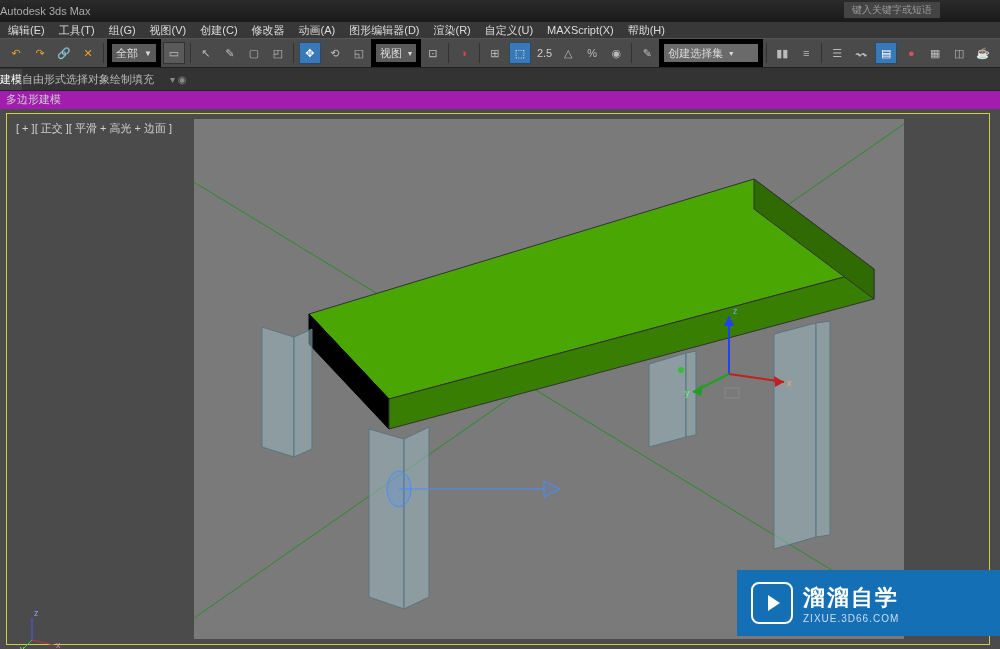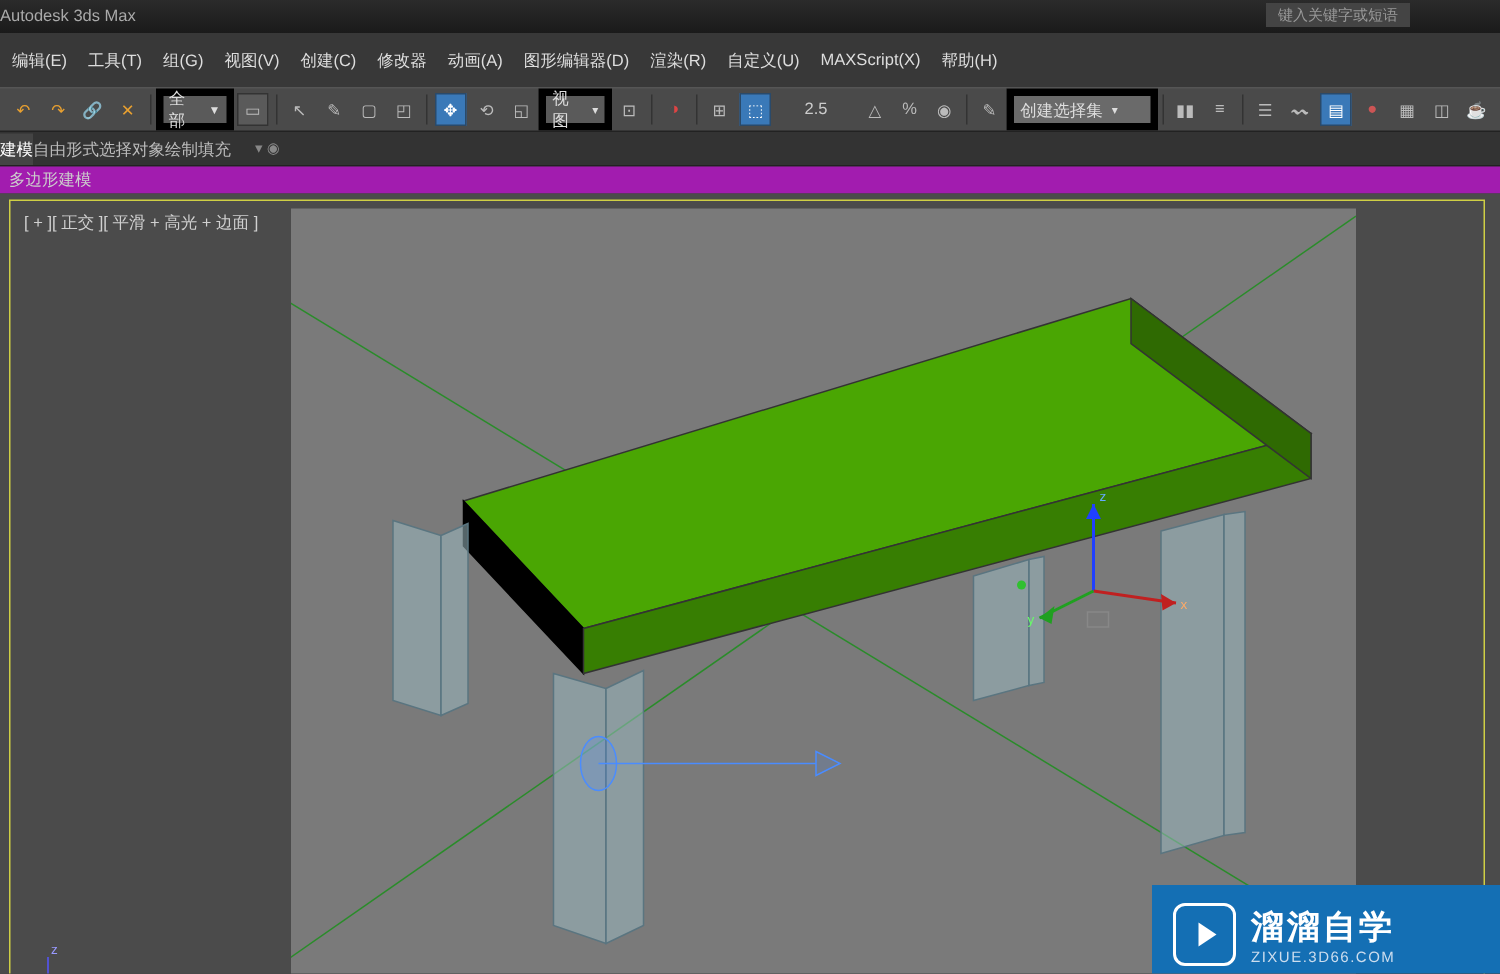--- a/index.html
+++ b/index.html
@@ -1,43 +1,43 @@
 <!DOCTYPE html>
 <html><head>
 <meta charset="utf-8">
 <style>
   html,body{margin:0;padding:0;width:1000px;height:649px;background:#383838;font-family:"Microsoft YaHei",Arial,sans-serif;font-size:11px;color:#ccc;overflow:hidden}
   .titlebar{height:22px;background:linear-gradient(#2b2b2b,#1a1a1a);display:flex;align-items:center;justify-content:flex-start;color:#aaa;font-size:11px;position:relative}
   .titlebar .right-tag{position:absolute;right:60px;top:2px;background:#444;color:#999;padding:1px 8px;font-size:10px}
-  .menubar{height:36px;background:#383838;display:flex;align-items:center;padding-left:8px}
+  .menubar{height:16px;background:#383838;display:flex;align-items:center;padding-left:8px}
   .menubar span{margin-right:14px;color:#ddd;cursor:pointer}
   .toolbar{height:28px;background:#4a4a4a;border-top:1px solid #555;border-bottom:1px solid #222;display:flex;align-items:center;padding:0 4px}
   .tb-ico{width:20px;height:20px;margin:0 2px;display:flex;align-items:center;justify-content:center;color:#bbb}
   .tb-sep{width:1px;height:20px;background:#333;margin:0 3px}
   .tb-dd{height:18px;background:#5a5a5a;border:5px solid #000000;color:#ddd;font-size:11px;padding:0 4px;display:flex;align-items:center}
   .tb-dd .car{margin-left:6px;font-size:8px}
   .btn-blue{background:#3a79b8;border:1px solid #2a4a6a}
   .ico-box{background:#5a5a5a;border:1px solid #333}
   .ribbon{height:22px;background:#333;display:flex;align-items:center;border-bottom:1px solid #222}
   .ribbon .tab{padding:3px 0;color:#bbb;font-size:11px}
   .ribbon .tab.active{background:#444;color:#fff}
   .ribbon .ico{margin-left:16px;color:#888;font-size:10px}
   .subribbon{height:16px;background:#a21caf;color:#ccc;padding:1px 6px;font-size:11px}
   .workspace{position:relative;width:1000px;height:541px;background:#4b4b4b}
   .framewrap{position:absolute;left:6px;top:4px;width:982px;height:530px;border:1px solid #cfcf45}
   .viewport-label{position:absolute;left:16px;top:12px;color:#d0d0d0;font-size:11px}
   .canvas3d{position:absolute;left:194px;top:10px;width:710px;height:520px;background:#7a7a7a}
   .axiswidget{position:absolute;left:20px;bottom:0px;width:46px;height:46px;pointer-events:none}
-  .watermark{position:absolute;right:0;bottom:14px;width:232px;height:66px;background:#146fb4;display:flex;align-items:center;color:#fff;padding-left:14px;box-sizing:border-box}
+  .watermark{position:absolute;right:0;bottom:14px;width:263px;height:66px;background:#146fb4;display:flex;align-items:center;color:#fff;padding-left:14px;box-sizing:border-box}
   .watermark .play{width:38px;height:38px;border:2px solid #fff;border-radius:8px;display:flex;align-items:center;justify-content:center;margin-right:10px}
   .watermark .play::before{content:"";border-left:12px solid #fff;border-top:8px solid transparent;border-bottom:8px solid transparent;margin-left:3px}
   .watermark .txt-main{font-size:22px;font-weight:bold;letter-spacing:2px}
   .watermark .txt-sub{font-size:10px;letter-spacing:1px;color:#cde}
   svg{display:block}
-  .num{color:#ccc;font-size:11px;margin:0 20px}
+  .num{color:#ccc;font-size:11px;margin:0 4px}
 </style>
 </head>
 <body>
 
 <div class="titlebar">
   <span>Autodesk 3ds Max</span>
   <div class="right-tag">键入关键字或短语</div>
 </div>
 
 <div class="menubar">

